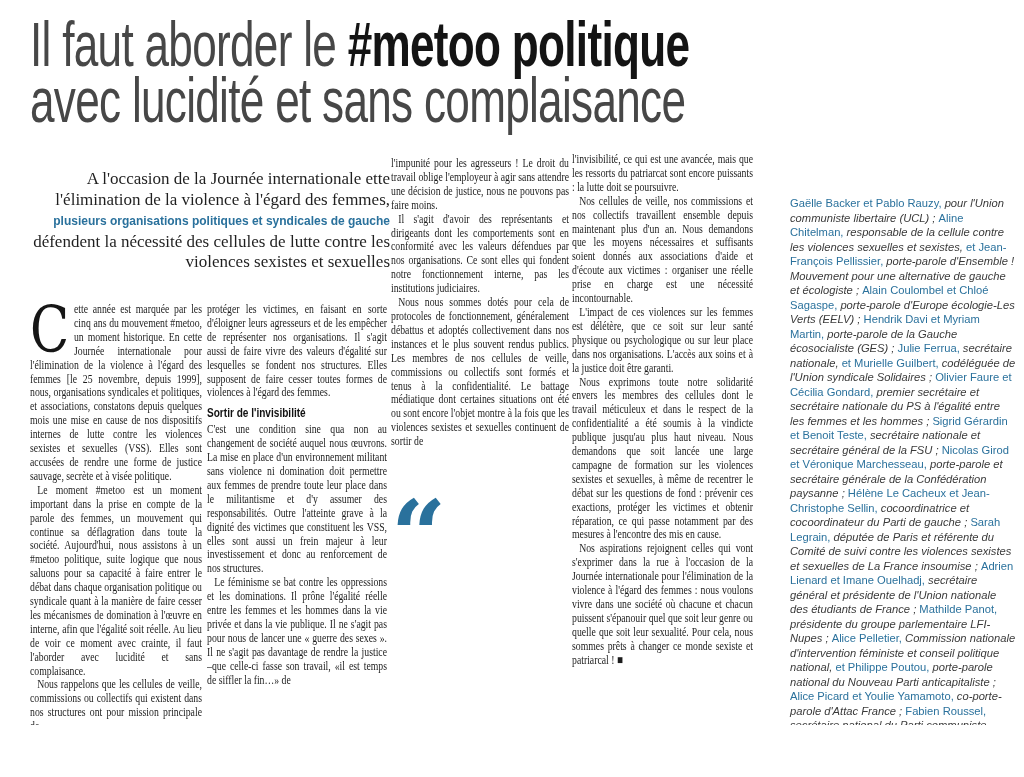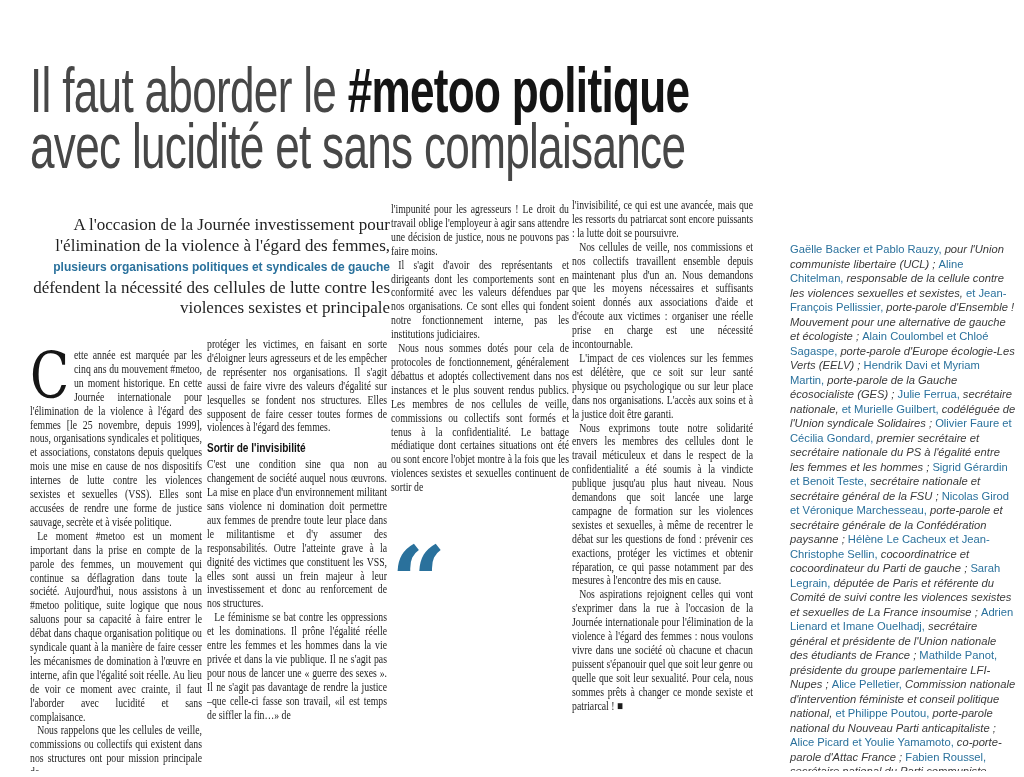--- a/index.html
+++ b/index.html
@@ -1,19 +1,19 @@
 <!DOCTYPE html>
 <html lang="fr" style="--accent: #2a719c;"><head>
 <meta charset="utf-8">
 <style>
   :root { --accent:#2a719c; --ink:#1d1d1d; --body:#222; }
   * { margin:0; padding:0; box-sizing:border-box; }
   html,body { background:#ffffff; }
   .page { position:relative; width:1024px; height:725px; background:#fff; overflow:hidden;
-          font-family:"Liberation Serif", serif; color:var(--body);margin-top:46px; }
+          font-family:"Liberation Serif", serif; color:var(--body); }
 
   
   .headline { position:absolute; left:30px; top:16px; white-space:nowrap;
               transform:scaleX(0.70); transform-origin:0 0;
               font-family:"Liberation Sans", sans-serif; font-weight:400;
               font-size:63px; line-height:56px; color:#474747; letter-spacing:-1px; }
   .headline .hl-bold { font-weight:700; color:#141414; }
 
   
   .standfirst { position:absolute; left:24px; top:169px; width:366px; text-align:right;
@@ -23,21 +23,21 @@
 
   
   .col { position:absolute; overflow:hidden; }
   .col-inner { transform:scaleX(0.80); transform-origin:0 0; width:125%;
                font-size:12.2px; line-height:13.9px; text-align:justify; color:#1c1c1c; }
   .col-inner p { margin:0; }
   .col-inner p.ind { text-indent:9px; }
   .col-inner p.subhead { font-family:"Liberation Sans", sans-serif; font-weight:700;
                          font-size:12.6px; margin:7px 0 2px; text-align:left; color:#111; }
   #col1 { left:30px;  top:303px; width:172px; height:474px; }
-  #col2 { left:207px; top:292px; width:180px; height:474px; }
+  #col2 { left:207px; top:303px; width:180px; height:474px; }
   #col3 { left:391px; top:157px; width:178px; height:345px; }
   #col4 { left:572px; top:153px; width:181px; height:612px; }
 
   .dropcap { float:left; font-family:"DejaVu Serif", serif; font-size:64px; line-height:50px;
              padding:2px 6px 0 0; color:#161616; }
 
   
   .pullquote { position:absolute; left:391px; top:506px; width:184px; }
   .pq-mark { display:block; font-family:"DejaVu Serif", serif; font-weight:700;
              font-size:96px; line-height:0.62; height:60px; color:var(--accent); }
@@ -52,21 +52,21 @@
   .signatories .name { font-weight:400; font-style:normal; color:var(--accent); }
   .signatories .desc { font-style:italic; color:#3a3a3a; }
 </style>
 </head>
 <body>
 
 <div class="page">
 
   <h1 class="headline"><span>Il faut aborder le </span><span class="hl-bold">#metoo politique</span><br><span>avec lucidité et sans complaisance</span></h1>
 
-  <div class="standfirst"><span class="plain">A l'occasion de la Journée investissement pour l'élimination de la violence à l'égard des femmes, </span><span class="accent">plusieurs organisations politiques et syndicales de gauche</span><span class="plain"> défendent la nécessité des cellules de lutte contre les violences sexistes et principale</span></div>
+  <div class="standfirst"><span class="plain">A l'occasion de la Journée internationale ette l'élimination de la violence à l'égard des femmes, </span><span class="accent">plusieurs organisations politiques et syndicales de gauche</span><span class="plain"> défendent la nécessité des cellules de lutte contre les violences sexistes et sexuelles</span></div>
 
   <div class="col" id="col1">
     <div class="col-inner">
       <p><span class="dropcap">C</span><span>ette année est marquée par les cinq ans du mouvement #metoo, un moment historique. En cette Journée internationale pour l'élimination de la violence à l'égard des femmes [le 25 novembre, depuis 1999], nous, organisations syndicales et politiques, et associations, constatons depuis quelques mois une mise en cause de nos dispositifs internes de lutte contre les violences sexistes et sexuelles (VSS). Elles sont accusées de rendre une forme de justice sauvage, secrète et à visée politique.</span></p>
       <div>
 
       <p class="ind">Le moment #metoo est un moment important dans la prise en compte de la parole des femmes, un mouvement qui continue sa déflagration dans toute la société. Aujourd'hui, nous assistons à un #metoo politique, suite logique que nous saluons pour sa capacité à faire entrer le débat dans chaque organisation politique ou syndicale quant à la manière de faire cesser les mécanismes de domination à l'œuvre en interne, afin que l'égalité soit réelle. Au lieu de voir ce moment avec crainte, il faut l'aborder avec lucidité et sans complaisance.</p>
           <p class="ind">Nous rappelons que les cellules de veille, commissions ou collectifs qui existent dans nos structures ont pour mission principale de</p>
         </div>
     </div>

